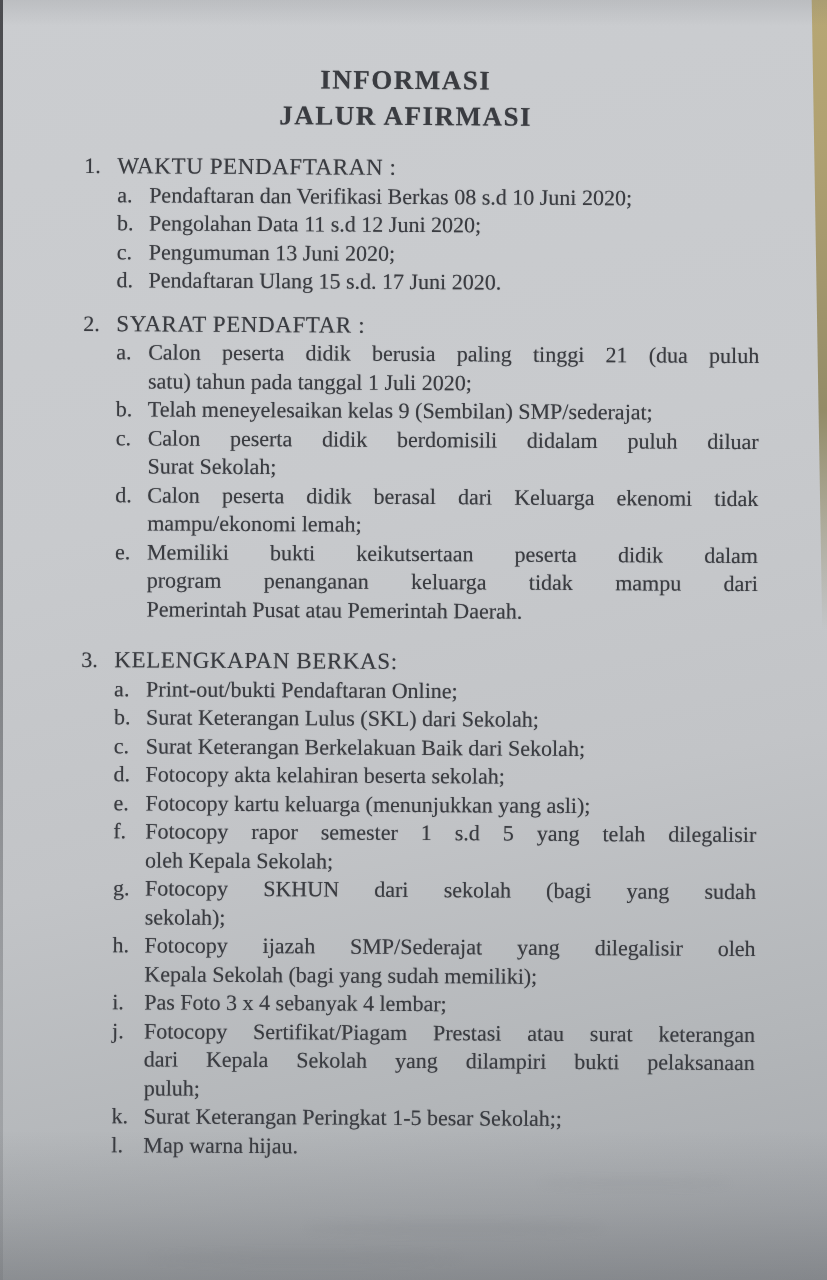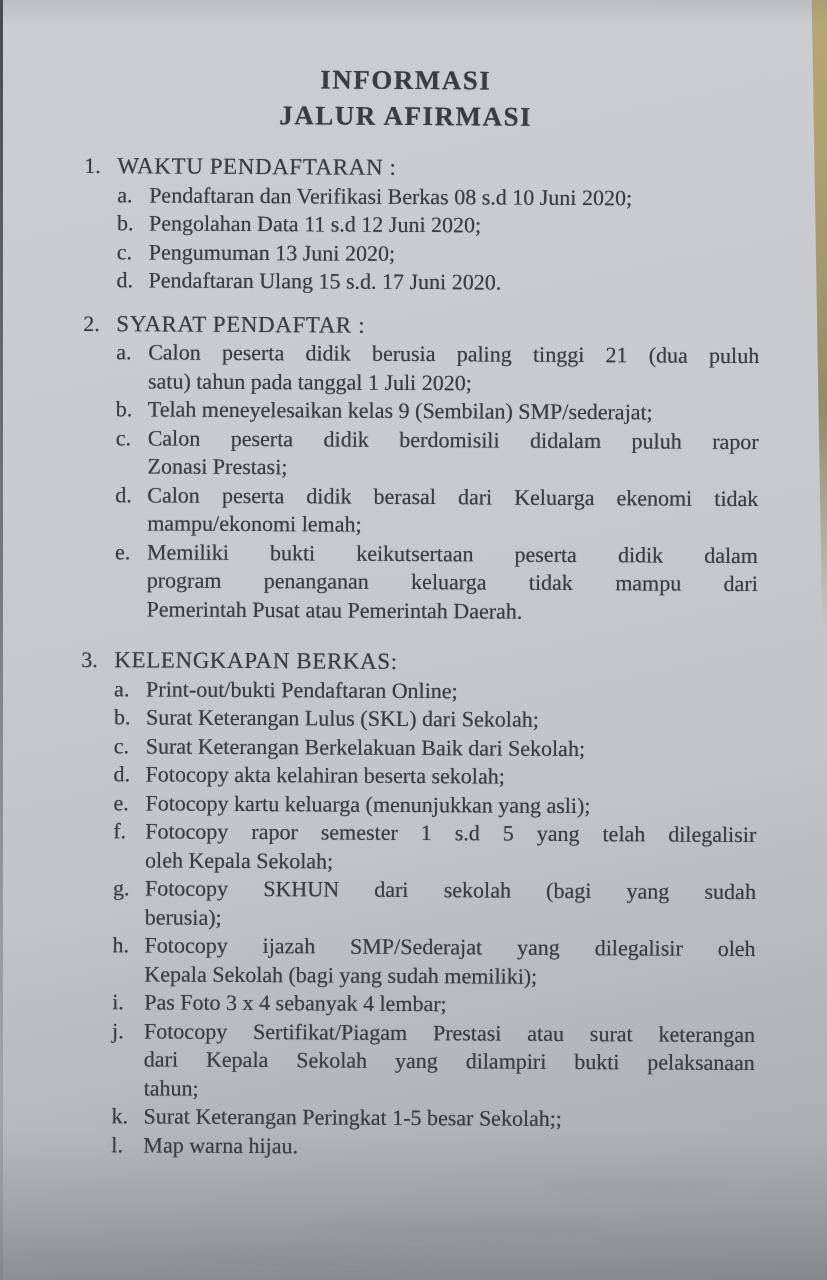--- a/index.html
+++ b/index.html
@@ -118,22 +118,22 @@
           </div>
           <div class="item">
             <div class="item-label">b.</div>
             <div class="item-body">
               <div class="line"><span>Telah meneyelesaikan kelas 9 (Sembilan) SMP/sederajat;</span></div>
             </div>
           </div>
           <div class="item">
             <div class="item-label">c.</div>
             <div class="item-body">
-              <div class="line force"><span>Calon peserta didik berdomisili </span><span class="b">didalam</span><span> puluh </span><span class="b">rapor</span></div>
-              <div class="line"><span>Zonasi Prestasi;</span></div>
+              <div class="line force"><span>Calon peserta didik berdomisili </span><span class="b">didalam</span><span> puluh </span><span class="b">diluar</span></div>
+              <div class="line"><span>Surat Sekolah;</span></div>
             </div>
           </div>
           <div class="item">
             <div class="item-label">d.</div>
             <div class="item-body">
               <div class="line force"><span>Calon peserta didik berasal dari Keluarga ekenomi tidak</span></div>
               <div class="line"><span>mampu/ekonomi lemah;</span></div>
             </div>
           </div>
           <div class="item">
@@ -184,42 +184,42 @@
             <div class="item-label">f.</div>
             <div class="item-body">
               <div class="line force"><span>Fotocopy rapor semester 1 s.d 5 yang telah dilegalisir</span></div>
               <div class="line"><span>oleh Kepala Sekolah;</span></div>
             </div>
           </div>
           <div class="item">
             <div class="item-label">g.</div>
             <div class="item-body">
               <div class="line force"><span>Fotocopy SKHUN dari sekolah (bagi yang sudah</span></div>
-              <div class="line"><span>berusia);</span></div>
+              <div class="line"><span>sekolah);</span></div>
             </div>
           </div>
           <div class="item">
             <div class="item-label">h.</div>
             <div class="item-body">
               <div class="line force"><span>Fotocopy ijazah SMP/Sederajat yang dilegalisir oleh</span></div>
               <div class="line"><span>Kepala Sekolah (bagi yang sudah memiliki);</span></div>
             </div>
           </div>
           <div class="item">
             <div class="item-label">i.</div>
             <div class="item-body">
               <div class="line"><span>Pas Foto 3 x 4 sebanyak 4 lembar;</span></div>
             </div>
           </div>
           <div class="item">
             <div class="item-label">j.</div>
             <div class="item-body">
               <div class="line force"><span>Fotocopy Sertifikat/Piagam Prestasi atau surat keterangan</span></div>
               <div class="line force"><span>dari Kepala Sekolah yang dilampiri bukti pelaksanaan</span></div>
-              <div class="line"><span>tahun;</span></div>
+              <div class="line"><span>puluh;</span></div>
             </div>
           </div>
           <div class="item">
             <div class="item-label">k.</div>
             <div class="item-body">
               <div class="line"><span>Surat Keterangan Peringkat 1-5 besar Sekolah;;</span></div>
             </div>
           </div>
           <div class="item">
             <div class="item-label">l.</div>

